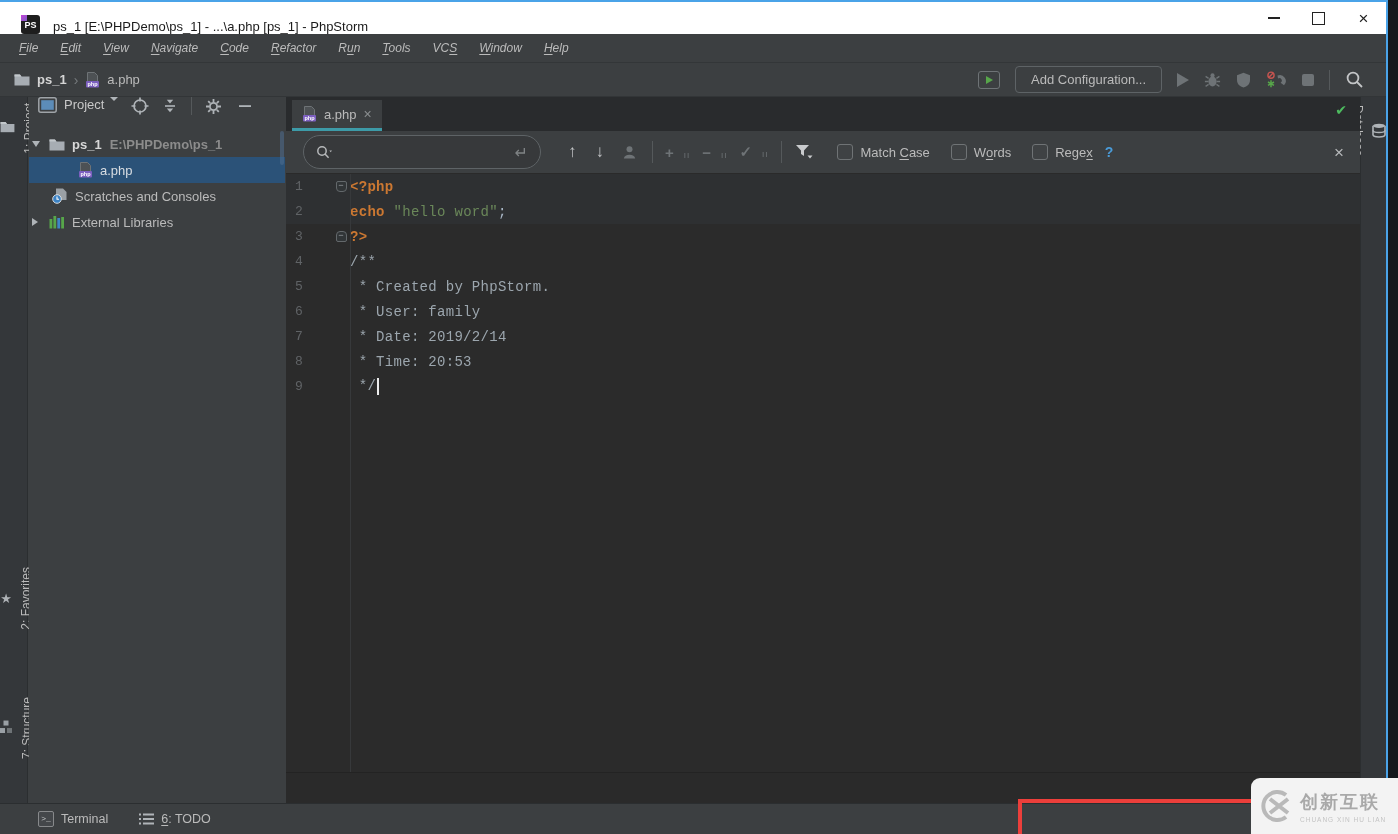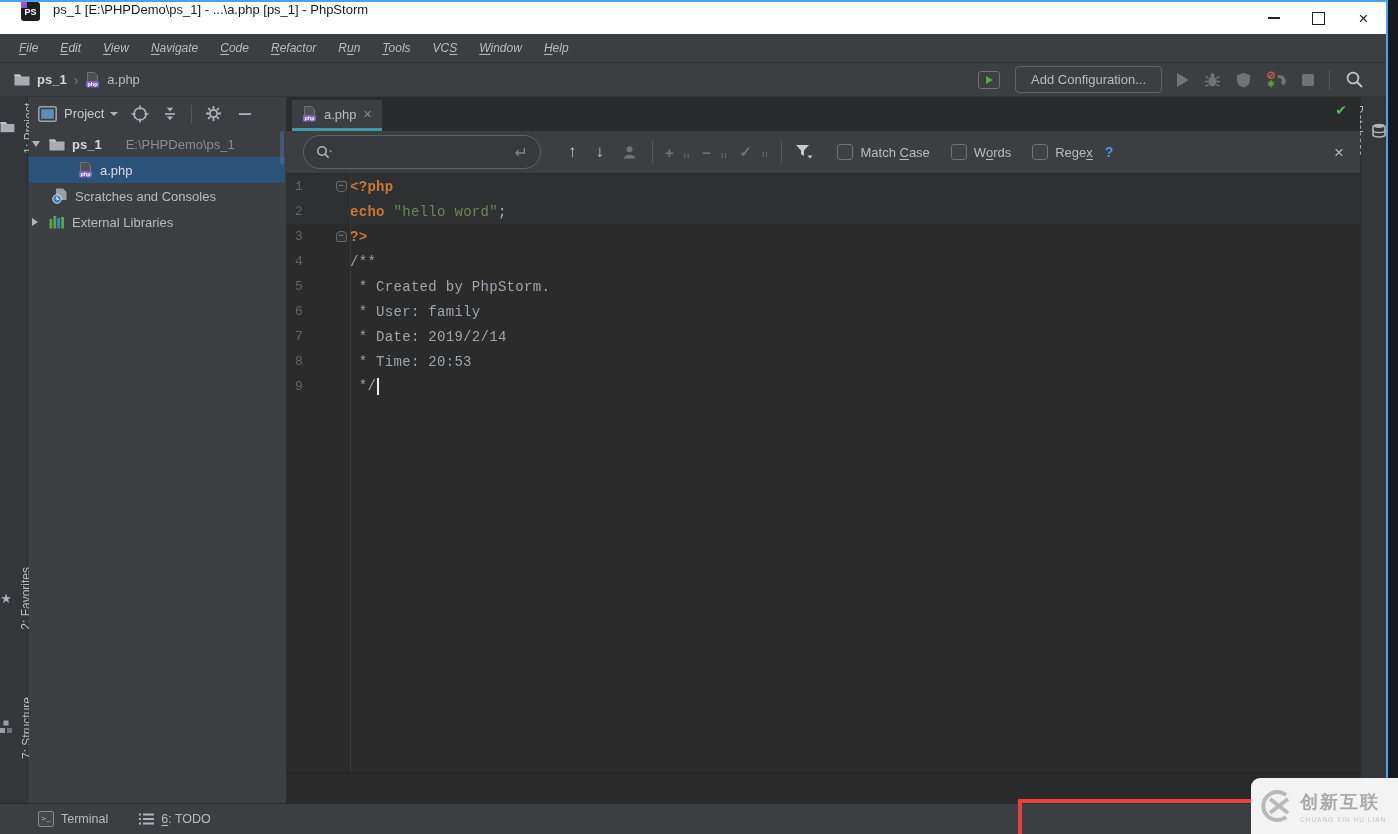--- a/index.html
+++ b/index.html
@@ -2,21 +2,21 @@
 <html style="--titlebar-bg: #ffffff; --ui-bg: #3c3f41; --editor-bg: #2b2b2b; --selection-bg: #2b5278; --tab-underline: #3d9ba8; --keyword: #cc7832; --string: #6a8759; --text: #a9b7c6; --comment: #9ca6ae; --line-number: #606366; --ui-text: #bbbbbb; --path-text: #8c8c8c; --input-border: #5e6366; --disabled-icon: #6e7376; --green-check: #4dbb5f; --help-blue: #4a9bd8; --annotation-red: #ec3f3b; --window-edge-blue: #4aa3e8; --outside-bg: #15191d;"><head>
 <meta charset="utf-8">
 <style>
   * { margin:0; padding:0; box-sizing:border-box; }
   html,body { width:1398px; height:834px; overflow:hidden; }
   body { position:relative; background:var(--outside-bg,#15191d); font-family:"Liberation Sans",sans-serif; -webkit-font-smoothing:antialiased; }
 
   .window { position:absolute; left:0; top:0; width:1388px; height:834px; border-right:2px solid var(--window-edge-blue); background:var(--ui-bg); }
 
   
-  .titlebar { position:absolute; left:0; top:0; right:0; height:34px; background:var(--titlebar-bg); border-top:2px solid var(--window-edge-blue); display:flex; align-items:flex-start; }
+  .titlebar { position:absolute; left:0; top:0; right:0; height:34px; background:var(--titlebar-bg); border-top:2px solid var(--window-edge-blue); display:flex; align-items:flex-end; }
   .app-icon { width:19px; height:19px; margin-left:21px; background:#1e1e1e; border-radius:3px; color:#fff; font-size:9px; font-weight:bold; display:flex; align-items:center; justify-content:center; position:relative; }
   .app-icon::after { content:""; position:absolute; left:0; top:0; width:6px; height:6px; background:linear-gradient(135deg,#c743d8,#7b5cc5); }
   .titlebar-text { margin-left:13px; font-size:13px; color:#1a1a1a; }
   .win-controls { margin-left:auto; display:flex; height:100%; }
   .win-btn { width:45px; height:100%; display:flex; align-items:center; justify-content:center; }
   .win-min::before { content:""; width:12px; height:1.5px; background:#222; }
   .win-max::before { content:""; width:11px; height:11px; border:1.5px solid #222; }
   .win-close { color:#222; font-size:17px; line-height:1; }
 
   
@@ -41,33 +41,33 @@
   
   .left-stripe { position:absolute; left:0; top:97px; bottom:31px; width:28px; background:#34373a; border-right:1px solid #2b2e30; }
   .right-stripe { position:absolute; left:1360px; top:97px; bottom:31px; width:26px; background:#34373a; border-left:1px solid #2b2e30; }
   .stripe-btn { position:absolute; left:0; width:100%; display:flex; flex-direction:column; align-items:center; gap:7px; writing-mode:vertical-rl; transform:rotate(180deg); color:var(--ui-text); font-size:12px; }
   .stripe-btn .s-icon { transform:rotate(180deg); writing-mode:horizontal-tb; }
   .stripe-btn-r { position:absolute; left:0; width:100%; display:flex; flex-direction:column; align-items:center; gap:7px; writing-mode:vertical-rl; color:var(--ui-text); font-size:12px; }
   .star-glyph { color:#aeb2b6; font-size:13px; }
 
   
   .project-panel { position:absolute; left:29px; top:97px; bottom:31px; width:256px; background:var(--ui-bg); overflow:hidden; }
-  .pp-header { height:33px; display:flex; align-items:center; padding-left:9px; }
+  .pp-header { height:33px; display:flex; align-items:flex-start; padding-left:9px; }
   .pp-title { font-size:13px; color:#c8c8c8; margin-left:7px; }
   .dd-arrow { width:0; height:0; border-top:4.5px solid #afb4b8; border-left:4px solid transparent; border-right:4px solid transparent; margin-left:6px; }
   .pp-icons { display:flex; align-items:center; margin-left:13px; gap:13px; }
   .tree { padding-top:1px; }
   .tree-row { height:26px; display:flex; align-items:center; font-size:13px; color:var(--ui-text); }
   .tree-row.selected { background:var(--selection-bg); }
   .arr { width:0; height:0; display:inline-block; }
   .arr-down { border-top:6px solid #afb4b8; border-left:4.5px solid transparent; border-right:4.5px solid transparent; }
   .arr-right { border-left:6px solid #afb4b8; border-top:4.5px solid transparent; border-bottom:4.5px solid transparent; }
   .tw { display:inline-flex; align-items:center; justify-content:center; }
   .tree-label.bold { font-weight:bold; color:#d8d8d8; }
-  .tree-path { color:var(--path-text); margin-left:24px; }
+  .tree-path { color:var(--path-text); margin-left:8px;font-weight:bold; }
   .pp-scroll-thumb { position:absolute; right:1px; top:34px; width:4px; height:34px; background:#4e6e8f; opacity:.55; border-radius:2px; }
 
   
   .editor-zone { position:absolute; left:286px; top:97px; bottom:31px; width:1074px; background:var(--editor-bg); }
   .tabbar { height:34px; background:#292b2d; display:flex; align-items:flex-end; }
   .tab { height:31px; margin-left:6px; background:#3c3f41; border-bottom:3px solid var(--tab-underline); display:flex; align-items:center; gap:7px; padding:0 10px; }
   .tab-label { font-size:13px; color:var(--ui-text); }
   .tab-close { color:#8a8e90; font-size:14px; line-height:1; }
 
   .findbar { height:43px; background:var(--ui-bg); border-bottom:1px solid #2a2a2a; display:flex; align-items:center; }

